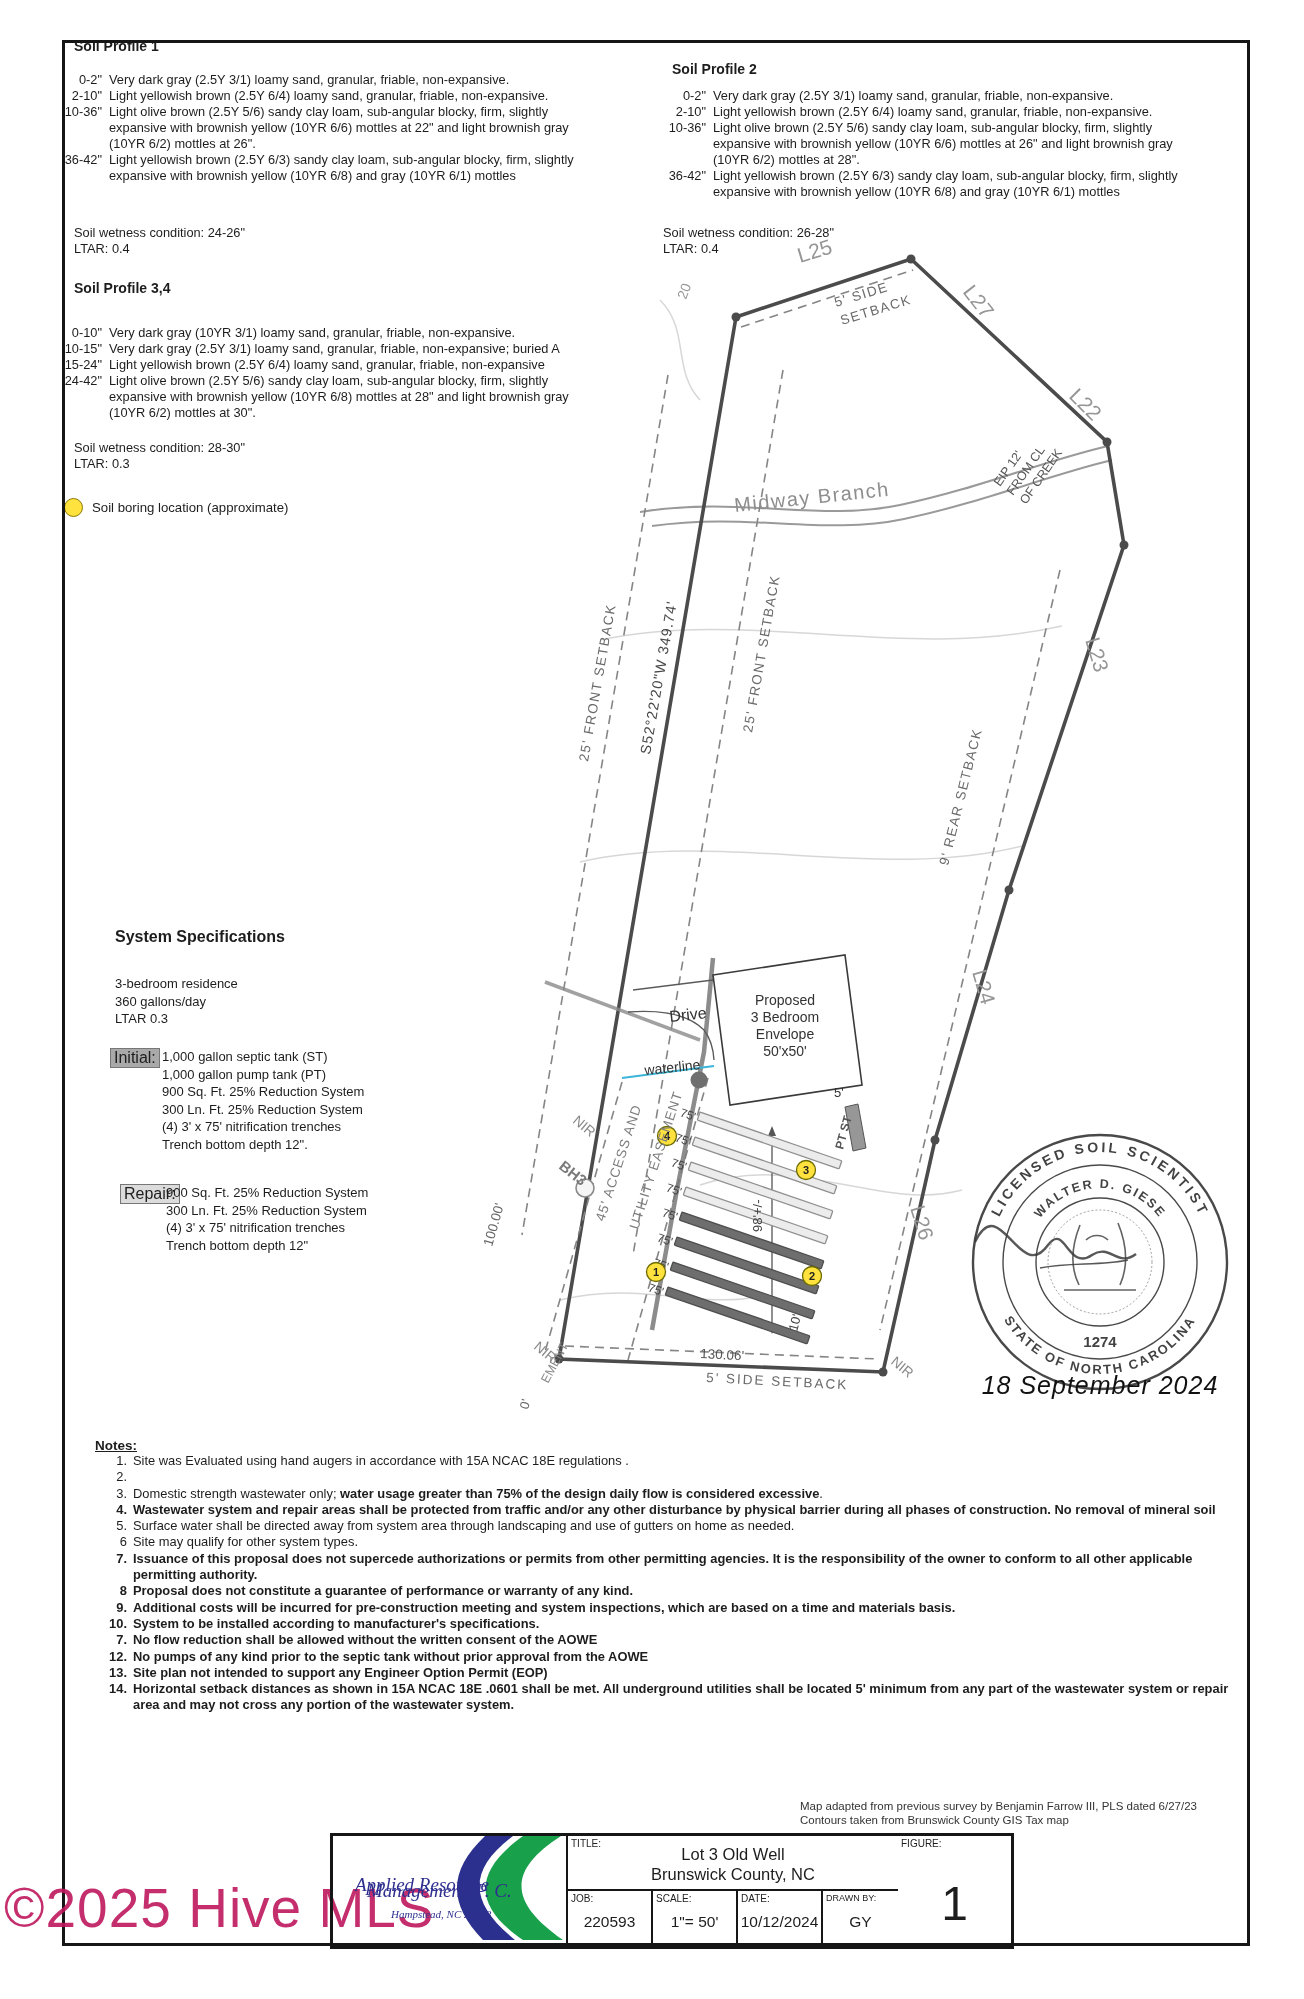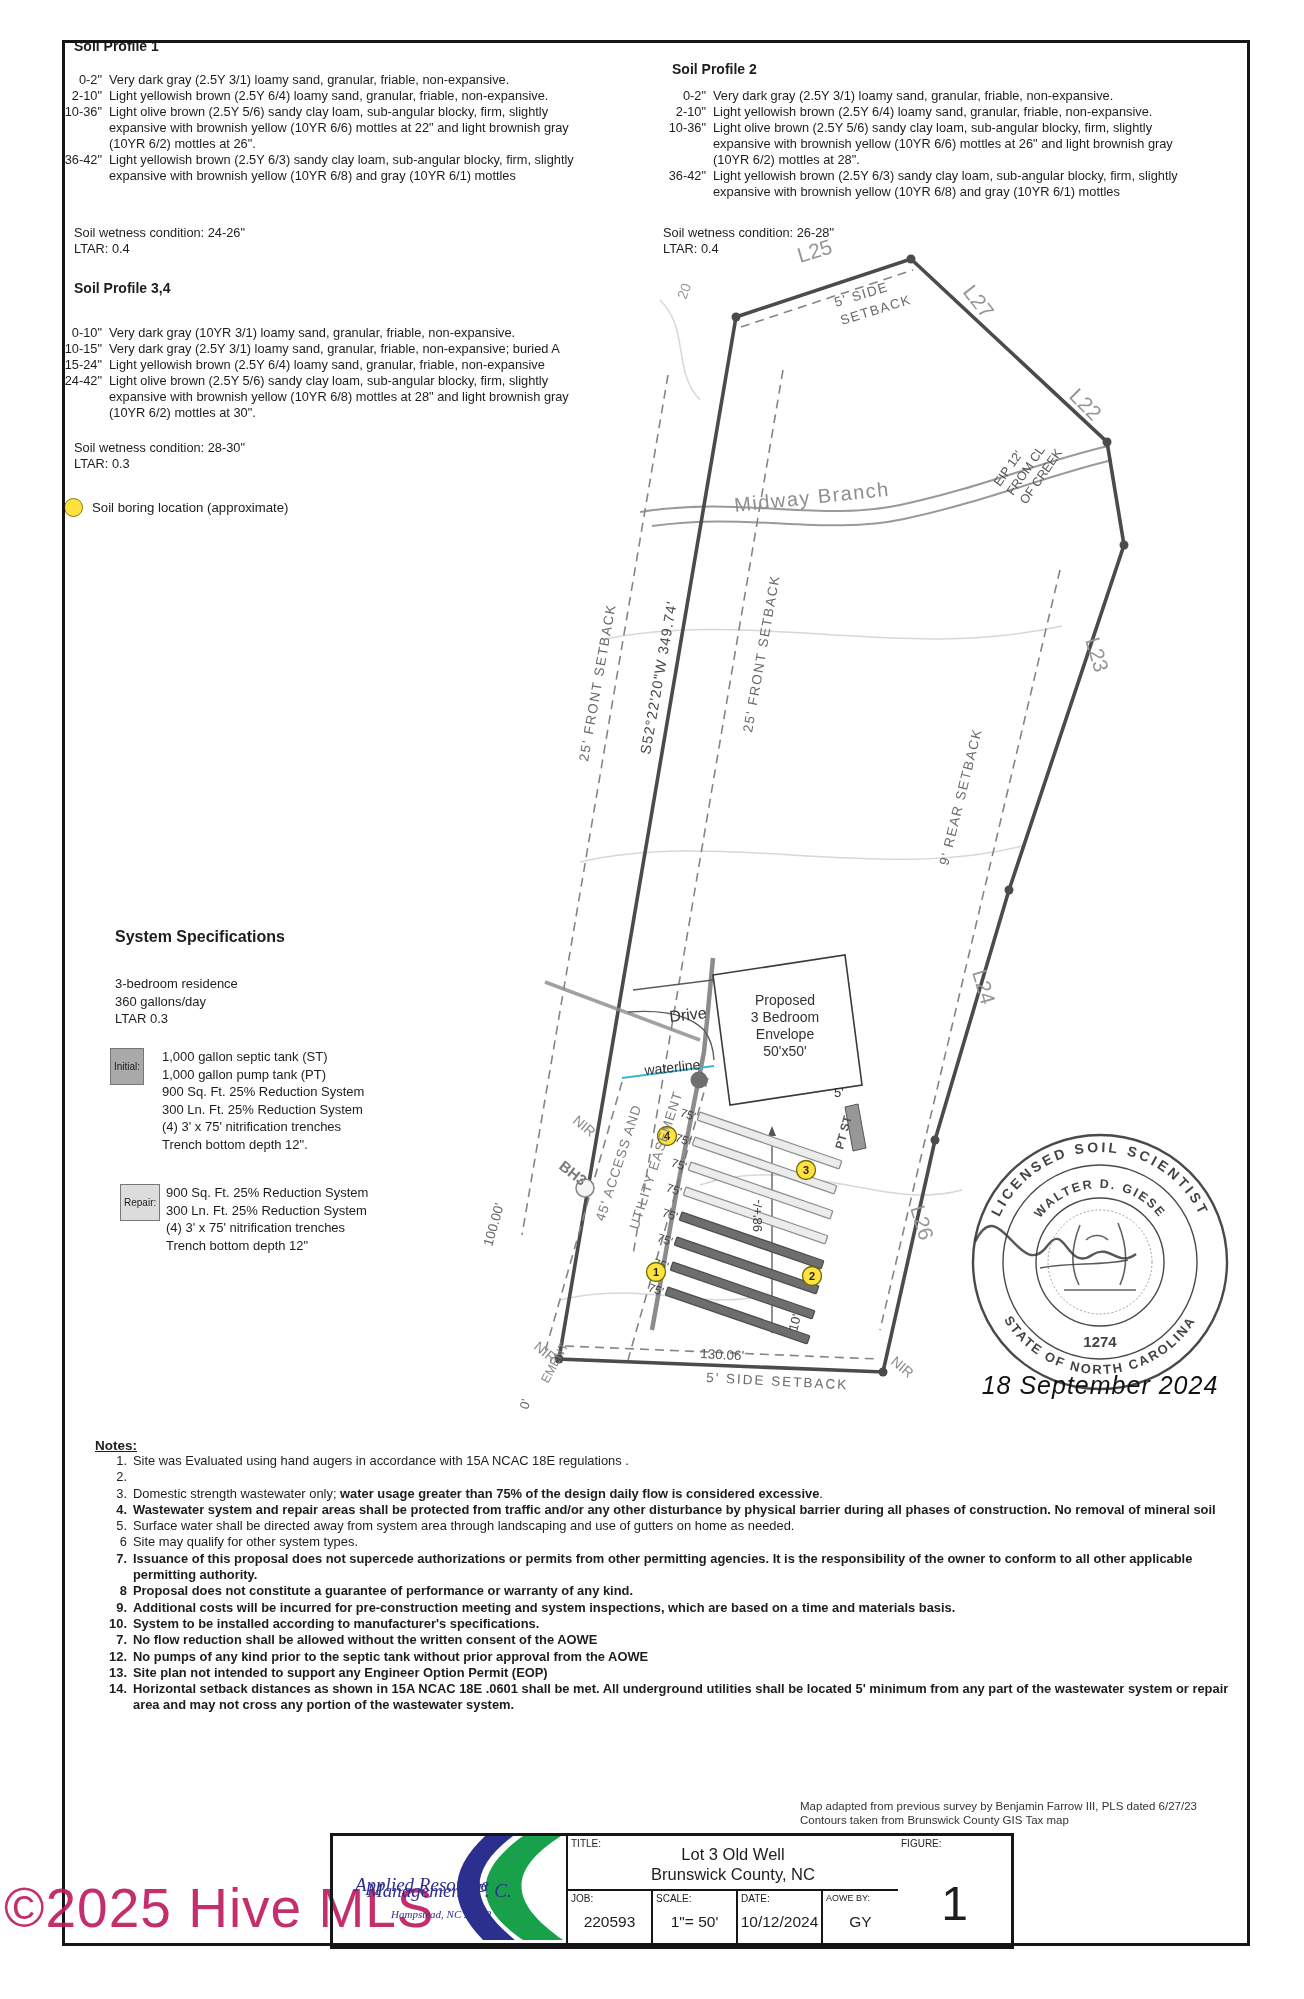--- a/index.html
+++ b/index.html
@@ -8,21 +8,21 @@
   .abs{position:absolute;}
   #frame{left:62px;top:40px;width:1182px;height:1900px;border:3px solid #161616;z-index:1;}
   .blocktitle{font-size:14px;font-weight:bold;}
   .layers{font-size:12.8px;line-height:16px;}
   .layer-row{display:flex;align-items:flex-start;}
   .layer-depth{flex:0 0 46px;text-align:right;white-space:nowrap;}
   .layer-desc{margin-left:7px;max-width:492px;}
   .plaintext{font-size:12.8px;line-height:16px;}
   #specs-title{font-size:16px;font-weight:bold;}
   .spec-lines div{font-size:13px;line-height:17.5px;}
-  .spec-label{font-size:10px;padding:12px 3px;border:1px solid #777;text-align:center;}
+  .spec-label{font-size:16px;padding:0 3px;border:1px solid #777;text-align:center;}
   .lbl-dark{background:#a9a9a9;}
   .lbl-light{background:#dcdcdc;}
   #legend-dot{width:17px;height:17px;border-radius:50%;background:#ffe23d;border:1.5px solid #8a7a00;}
   #notes{width:1140px;}
   #notes-title{font-size:13.5px;font-weight:bold;text-decoration:underline;}
   .note-row{display:flex;align-items:flex-start;font-size:12.9px;line-height:16.3px;}
   .note-num{flex:0 0 32px;text-align:right;white-space:nowrap;}
   .note-text{margin-left:6px;}
   .b{font-weight:bold;}
   #map-credit{font-size:11.5px;line-height:14px;color:#333;}
@@ -399,21 +399,21 @@
         </div>
         <div class="tb-small" style="width:83px;">
           <div class="tb-label">SCALE:</div>
           <div class="tb-val">1"= 50'</div>
         </div>
         <div class="tb-small" style="width:83px;">
           <div class="tb-label">DATE:</div>
           <div class="tb-val">10/12/2024</div>
         </div>
         <div class="tb-small" style="flex:1;">
-          <div class="tb-label" style="font-size:9px;">AOWE BY:</div>
+          <div class="tb-label" style="font-size:9px;">DRAWN BY:</div>
           <div class="tb-val">GY</div>
         </div>
       </div>
     </div>
     <div id="tb-fig" class="tb-cell">
       <div class="tb-label">FIGURE:</div>
       <div id="tb-fig-val">1</div>
     </div>
   </div>
 </div>

